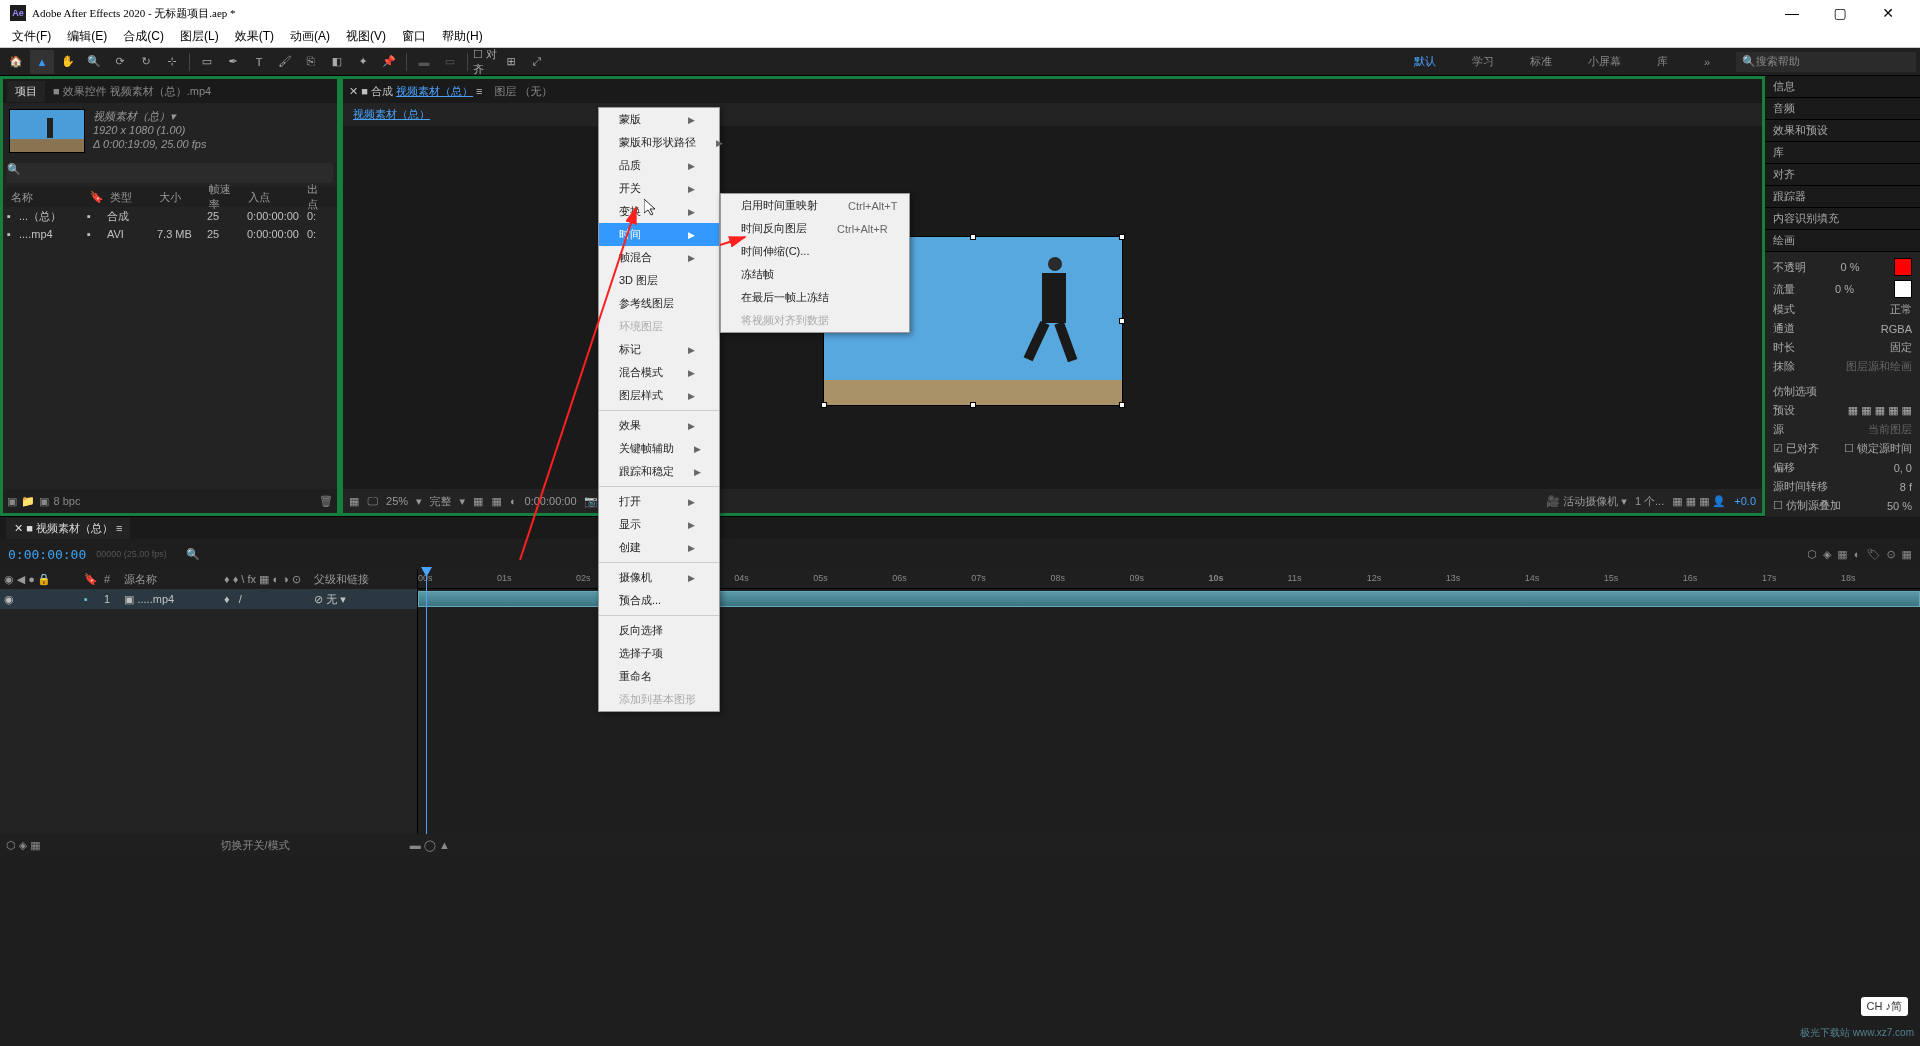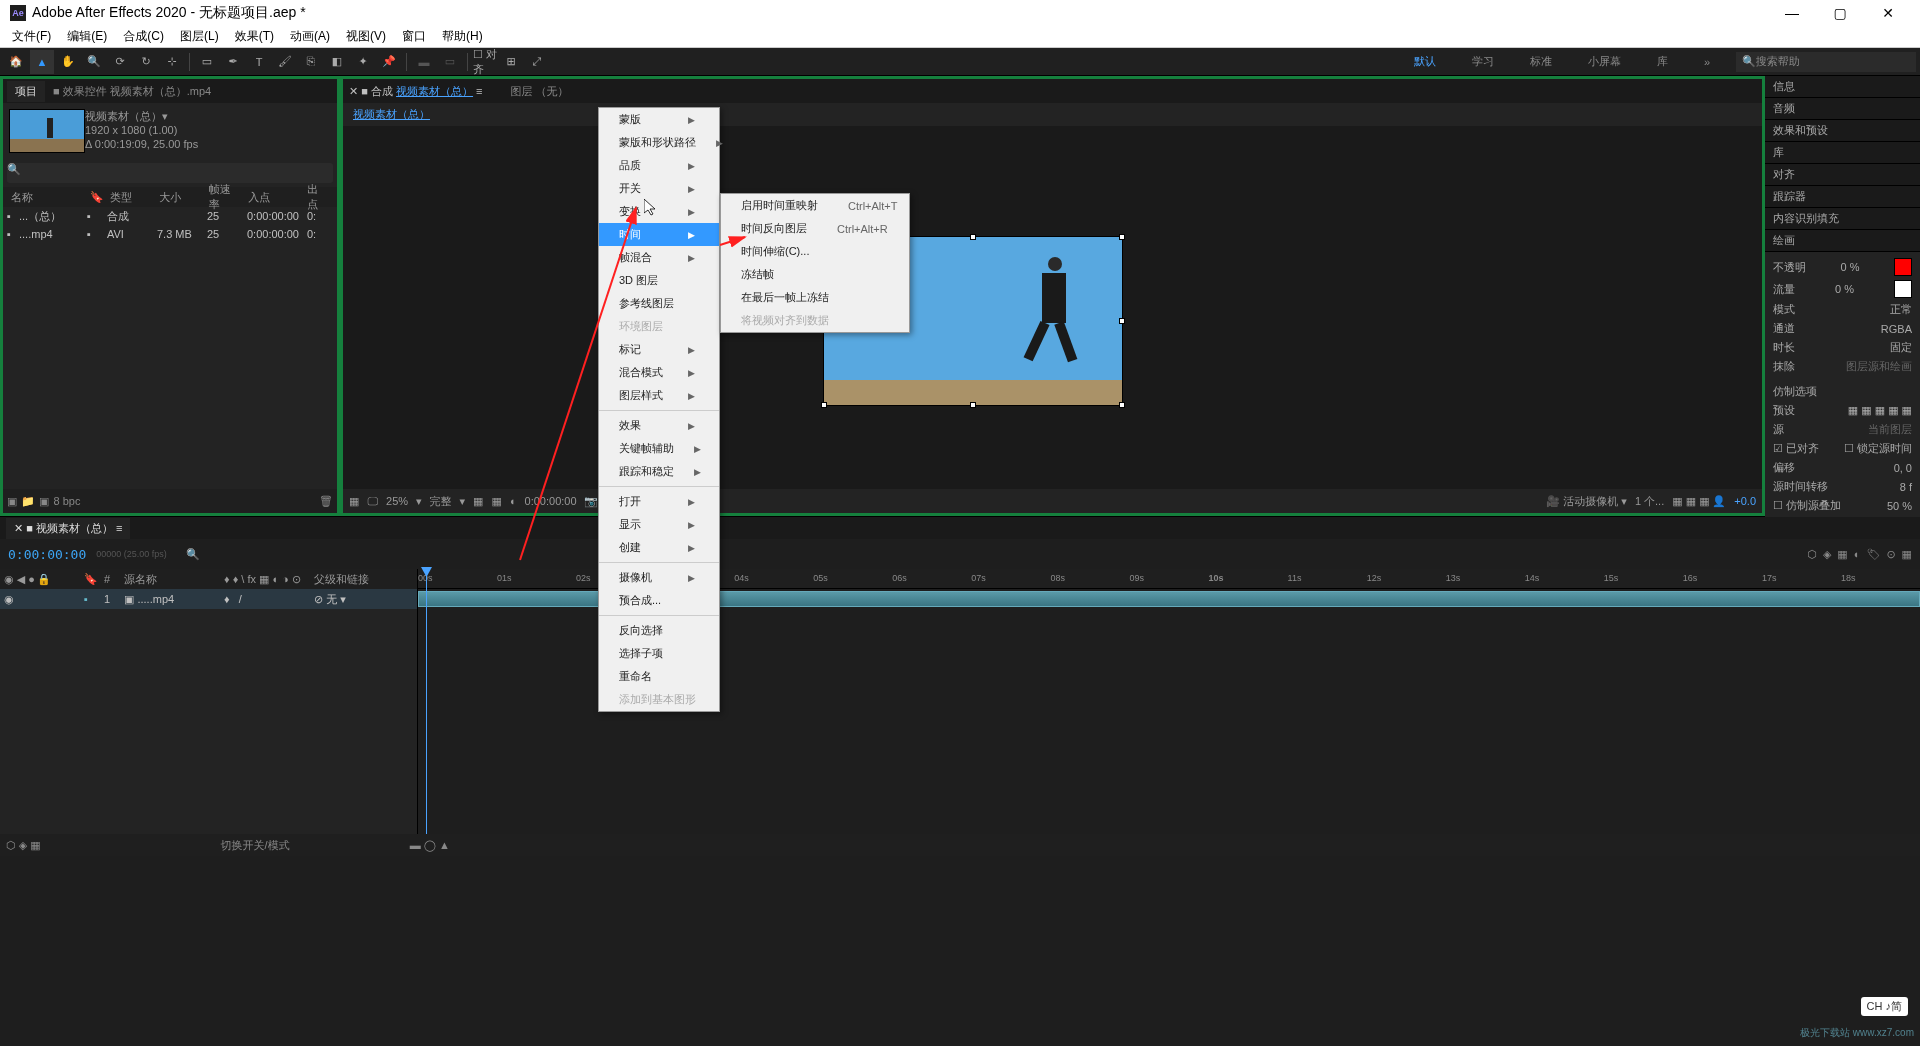--- a/index.html
+++ b/index.html
@@ -1,21 +1,21 @@
 <!DOCTYPE html>
 <html><head>
 <meta charset="utf-8">
 <style>
 * { margin: 0; padding: 0; box-sizing: border-box; font-family: "Microsoft YaHei", Arial, sans-serif; font-size: 11px; user-select: none; }
 body { background: #1e1e1e; color: #c0c0c0; overflow: hidden; width: 1920px; height: 1046px; position: relative; }
 
 
 .titlebar { background: #fff; color: #000; height: 26px; display: flex; align-items: center; padding: 0 10px; }
 .titlebar .ae-icon { width: 16px; height: 16px; background: #1e1e1e; color: #9d8cff; display: flex; align-items: center; justify-content: center; font-size: 9px; font-weight: bold; margin-right: 6px; }
-.titlebar .title { flex: 1; font-size: 14px; }
+.titlebar .title { flex: 1; font-size: 11px; font-family: Liberation Serif, serif; }
 .win-controls { display: flex; gap: 20px; margin-right: 8px; }
 .win-btn { width: 28px; text-align: center; font-size: 14px; cursor: pointer; }
 
 
 .menubar { background: #fff; height: 22px; display: flex; align-items: center; padding: 0 6px; color: #000; gap: 4px; border-bottom: 1px solid #ccc; }
 .menubar .menu-item { padding: 2px 6px; font-size: 12px; }
 
 
 .toolbar { background: #202020; height: 28px; display: flex; align-items: center; padding: 0 4px; gap: 2px; border-bottom: 1px solid #000; }
 .tool { width: 24px; height: 24px; display: flex; align-items: center; justify-content: center; color: #aaa; cursor: pointer; }
@@ -29,33 +29,33 @@
 
 .main { display: flex; height: 440px; }
 .panel { background: #232323; border: 3px solid #15803d; display: flex; flex-direction: column; }
 .panel-tabs { background: #1a1a1a; height: 24px; display: flex; align-items: center; padding: 0 4px; }
 .panel-tab { padding: 3px 8px; color: #888; cursor: pointer; }
 .panel-tab.active { background: #232323; color: #ddd; }
 .panel-body { flex: 1; overflow: hidden; position: relative; }
 
 
 .project-panel { width: 340px; }
-.comp-info { display: flex; padding: 6px; gap: 0; }
+.comp-info { display: flex; padding: 6px; gap: 8px; font-style: italic; }
 .thumb { width: 76px; height: 44px; background: linear-gradient(#4a9dd8 0%, #4a9dd8 70%, #8a7350 70%); border: 1px solid #000; position: relative; }
 .thumb::after { content: ""; position: absolute; left: 50%; top: 20%; width: 6px; height: 20px; background: #222; }
 .comp-meta { font-size: 10px; color: #999; line-height: 14px; }
 .proj-search { background: #2b2b2b; margin: 4px; height: 20px; border-radius: 3px; }
 .proj-header { display: flex; background: #1f1f1f; height: 20px; align-items: center; padding: 0 4px; font-size: 10px; color: #999; }
 .proj-header .col { padding: 0 4px; }
 .proj-row { display: flex; align-items: center; height: 18px; padding: 0 4px; font-size: 10px; }
 .proj-footer { height: 24px; background: #1f1f1f; display: flex; align-items: center; padding: 0 4px; gap: 4px; color: #888; }
 
 
 .comp-panel { flex: 1; position: relative; }
-.comp-tabs { background: #1a1a1a; height: 24px; display: flex; align-items: center; padding: 0 6px; gap: 28px; }
+.comp-tabs { background: #1a1a1a; height: 24px; display: flex; align-items: center; padding: 0 6px; gap: 12px; }
 .comp-tab-link { color: #4aa3ff; text-decoration: underline; font-size: 11px; }
 .viewer { position: relative; background: #1a1a1a; flex: 1; display: flex; align-items: center; justify-content: center; }
 .viewer-footer { height: 24px; background: #232323; display: flex; align-items: center; padding: 0 6px; gap: 8px; font-size: 10px; color: #999; }
 .comp-canvas { position: absolute; left: 480px; top: 110px; width: 300px; height: 170px; background: linear-gradient(#58a8e0 0%, #58a8e0 85%, #aa9268 85%); border: 1px solid #000; }
 .handle { position: absolute; width: 6px; height: 6px; background: #fff; border: 1px solid #000; }
 
 
 .right-panels { width: 155px; display: flex; flex-direction: column; }
 .right-panel { background: #232323; border-bottom: 1px solid #000; padding: 4px 8px; font-size: 11px; color: #aaa; }
 .right-panel.header { background: #1a1a1a; height: 22px; display: flex; align-items: center; }

